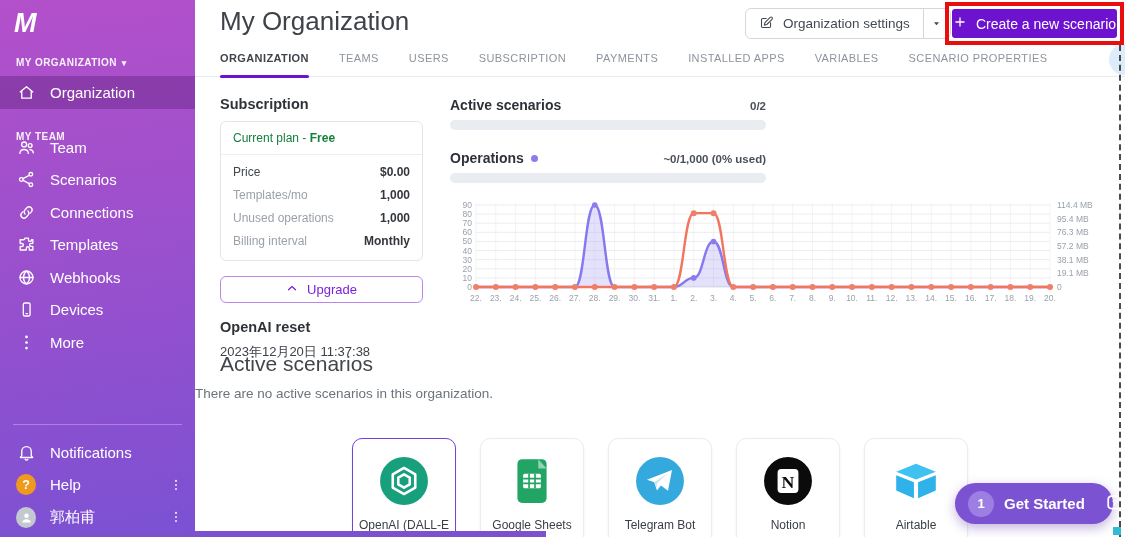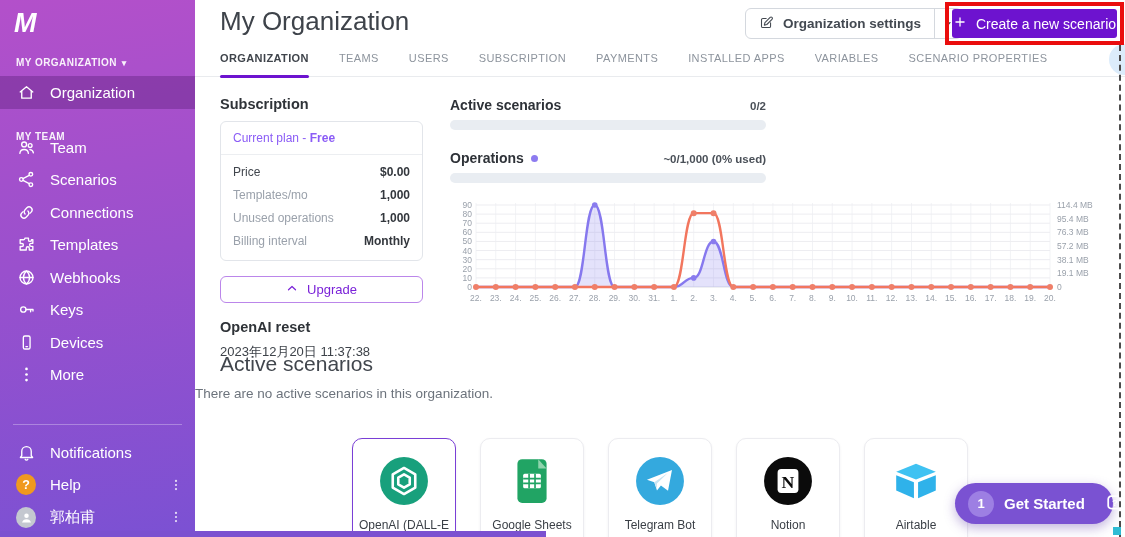--- a/index.html
+++ b/index.html
@@ -23,40 +23,40 @@
   .nav-kebab svg { width:14px; height:14px; }
   .help-bubble { width:21px; height:21px; border-radius:50%; background:#f0991f; color:#fff; font-size:12.5px; font-weight:700; display:flex; align-items:center; justify-content:center; }
   .avatar-bubble { width:21px; height:21px; border-radius:50%; background:#c4c8d0; display:flex; align-items:center; justify-content:center; }
   .avatar-bubble svg { width:15px; height:15px; }
   .side-divider { position:absolute; left:13px; right:13px; top:424px; height:1px; background:rgba(255,255,255,.3); }
 
   
   .main { position:absolute; left:195px; top:0; width:930px; height:537px; background:#fff; }
   .page-title { position:absolute; left:25px; top:6px; font-size:26px; font-weight:500; color:#3e434a; }
 
-  .settings-group { position:absolute; left:550px; top:8px; height:31px; display:flex; border:1px solid #d4d8de; border-radius:6px; background:#fff; color:#434951; z-index:3;font-weight:bold; }
+  .settings-group { position:absolute; left:550px; top:8px; height:31px; display:flex; border:1px solid #d4d8de; border-radius:6px; background:#fff; color:#434951; z-index:3; }
   .settings-main { display:flex; align-items:center; gap:9px; padding:0 13px; font-size:13.5px; cursor:pointer; }
   .settings-main svg { width:15px; height:15px; }
   .settings-caret { width:27px; border-left:1px solid #d4d8de; display:flex; align-items:center; justify-content:center; cursor:pointer; }
   .settings-caret svg { width:11px; height:11px; }
 
   .annotation-box { position:absolute; left:750px; top:2px; width:179px; height:43px; border:4px solid #ea0d0d; z-index:5; }
   .create-btn { position:absolute; left:3px; top:3px; right:3px; bottom:3px; background:#6d13cf; border:none; border-radius:3px; color:#fff; font-size:14px; font-family:inherit; display:flex; align-items:center; justify-content:center; gap:9px; cursor:pointer; }
   .create-btn svg { width:14px; height:14px; }
 
   .tabs-row { position:absolute; left:0; top:52px; width:930px; padding-left:25px; display:flex; gap:30px; border-bottom:1px solid #e9ebee; height:25px; }
   .tab { font-size:11px; letter-spacing:.4px; color:#8d949d; cursor:pointer; position:relative; white-space:nowrap; }
   .tab.active { color:#3f444b; font-weight:700; }
   .tab.active::after { content:""; position:absolute; left:0; right:0; bottom:-2px; height:3px; background:#6d13cf; border-radius:2px; }
 
   
   .sub-col { position:absolute; left:25px; top:96px; width:203px; }
   .block-heading { font-size:14.5px; font-weight:700; color:#2f3338; margin-bottom:9px; }
   .plan-card { border:1px solid #e2e5ea; border-radius:6px; font-size:12px; background:#fff; }
-  .plan-head { padding:9px 12px; border-bottom:1px solid #eceef1; color:#8b5cf6; }
+  .plan-head { padding:9px 12px; border-bottom:1px solid #eceef1; color:#15803d; }
   .plan-head b { font-weight:700; }
   .plan-rows { padding:5px 12px 8px; }
   .plan-row { display:flex; justify-content:space-between; padding:4.5px 0; }
   .plan-row .lbl { color:#9aa1ab; }
   .plan-row.first .lbl { color:#41464d; }
   .plan-row .val { color:#33373d; font-weight:600; }
   .upgrade-btn { margin-top:15px; width:100%; height:27px; border:1px solid #bb86ea; color:#7a22d8; border-radius:6px; background:#fff; font-size:13px; font-family:inherit; display:flex; align-items:center; justify-content:center; gap:9px; cursor:pointer; }
   .upgrade-btn svg { width:12px; height:12px; }
   .usage-reset { margin-top:16px; }
   .usage-value { font-size:13px; color:#3d4249; margin-top:8px; }
@@ -162,29 +162,20 @@
         </div>
         <div class="nav-item">
           <span class="nav-icon">
             <svg viewBox="0 0 24 24" fill="none" stroke="currentColor" stroke-width="1.7" stroke-linecap="round" stroke-linejoin="round">
               <circle cx="12" cy="12" r="8.2"></circle>
               <path d="M3.8 12h16.4"></path>
               <path d="M12 3.8c2.6 2.3 3.9 5 3.9 8.2s-1.3 5.9-3.9 8.2c-2.6-2.3-3.9-5-3.9-8.2s1.3-5.9 3.9-8.2z"></path>
             </svg>
           </span>
           <span>Webhooks</span>
-        </div>
-        <div class="nav-item">
-          <span class="nav-icon">
-            <svg viewBox="0 0 24 24" fill="none" stroke="currentColor" stroke-width="1.7" stroke-linecap="round" stroke-linejoin="round">
-              <circle cx="8" cy="12" r="3.4"></circle>
-              <path d="M11.4 12h8.8M17.2 12v2.8M20.2 12v2"></path>
-            </svg>
-          </span>
-          <span>Keys</span>
         </div>
         <div class="nav-item">
           <span class="nav-icon">
             <svg viewBox="0 0 24 24" fill="none" stroke="currentColor" stroke-width="1.7" stroke-linecap="round" stroke-linejoin="round">
               <rect x="8" y="3.8" width="8.5" height="16.4" rx="2"></rect>
               <path d="M11.3 17.2h1.9"></path>
             </svg>
           </span>
           <span>Devices</span>
         </div>

